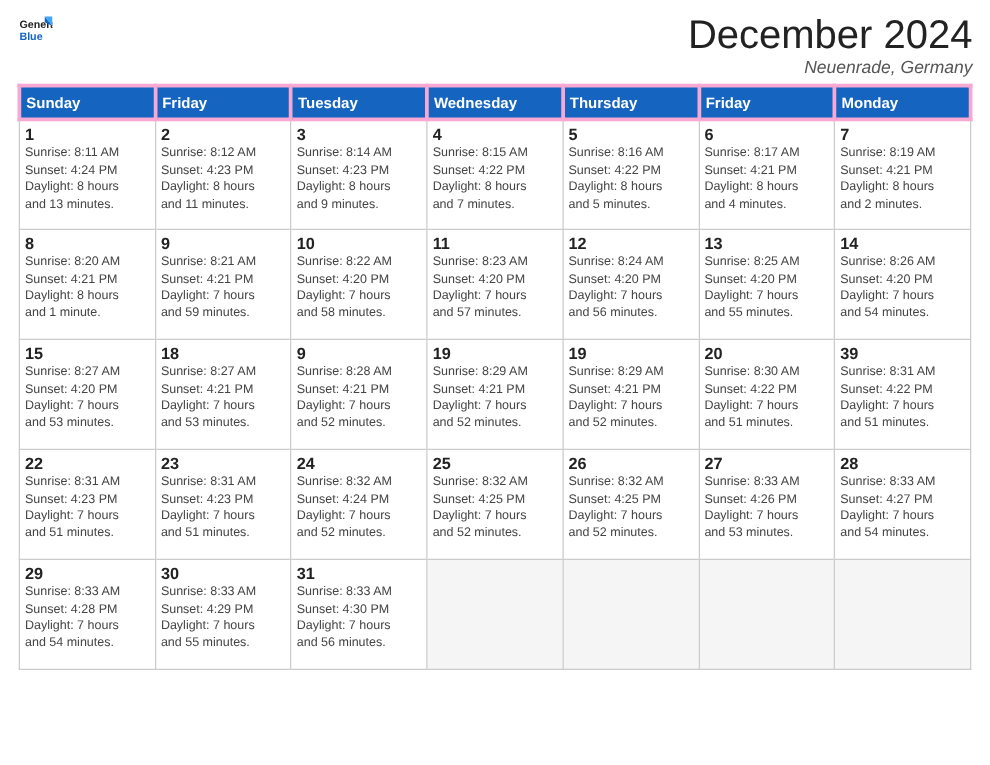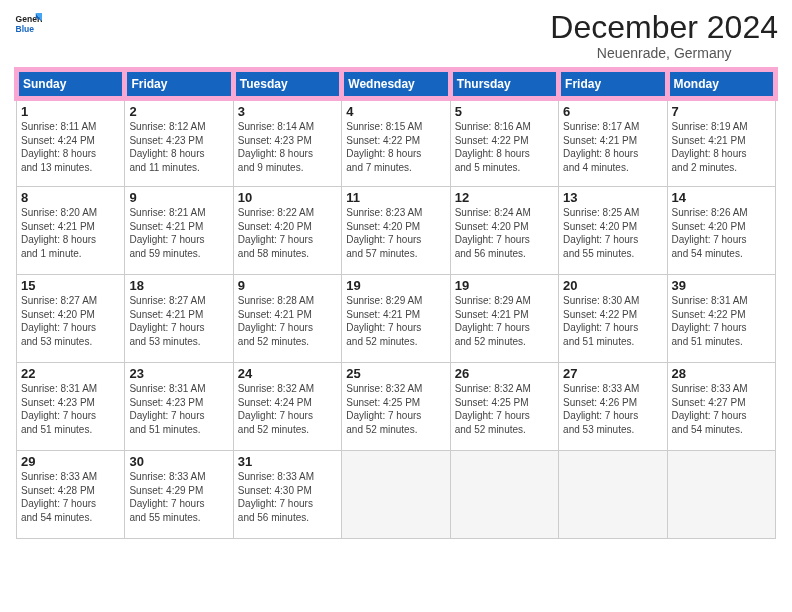--- a/index.html
+++ b/index.html
@@ -25,45 +25,46 @@
     .logo {
       display: flex;
       align-items: center;
       gap: 4px;
     }
     .logo-icon {
       width: 28px;
       height: 28px;
     }
     .title-block {
-      text-align: center;
+      text-align: right;
     }
     .month-title {
       font-size: 32px;
       font-weight: 300;
       color: #222;
       line-height: 1.1;
     }
     .location {
       font-size: 14px;
       color: #555;
+      font-style: italic;
     }
     .calendar {
       width: 100%;
       border-collapse: collapse;
       table-layout: fixed;
     }
     .calendar th {
       background: #1565c0;
       color: #fff;
       font-size: 12px;
       font-weight: 600;
       padding: 5px 4px;
       text-align: left;
-      border: 5px solid #f9a8d4;
+      border: 3px solid #f9a8d4;
     }
     .calendar td {
       border: 1px solid #ccc;
       vertical-align: top;
       padding: 3px 4px;
       height: 88px;
       background: #fff;
       font-size: 9.5px;
       color: #333;
     }

